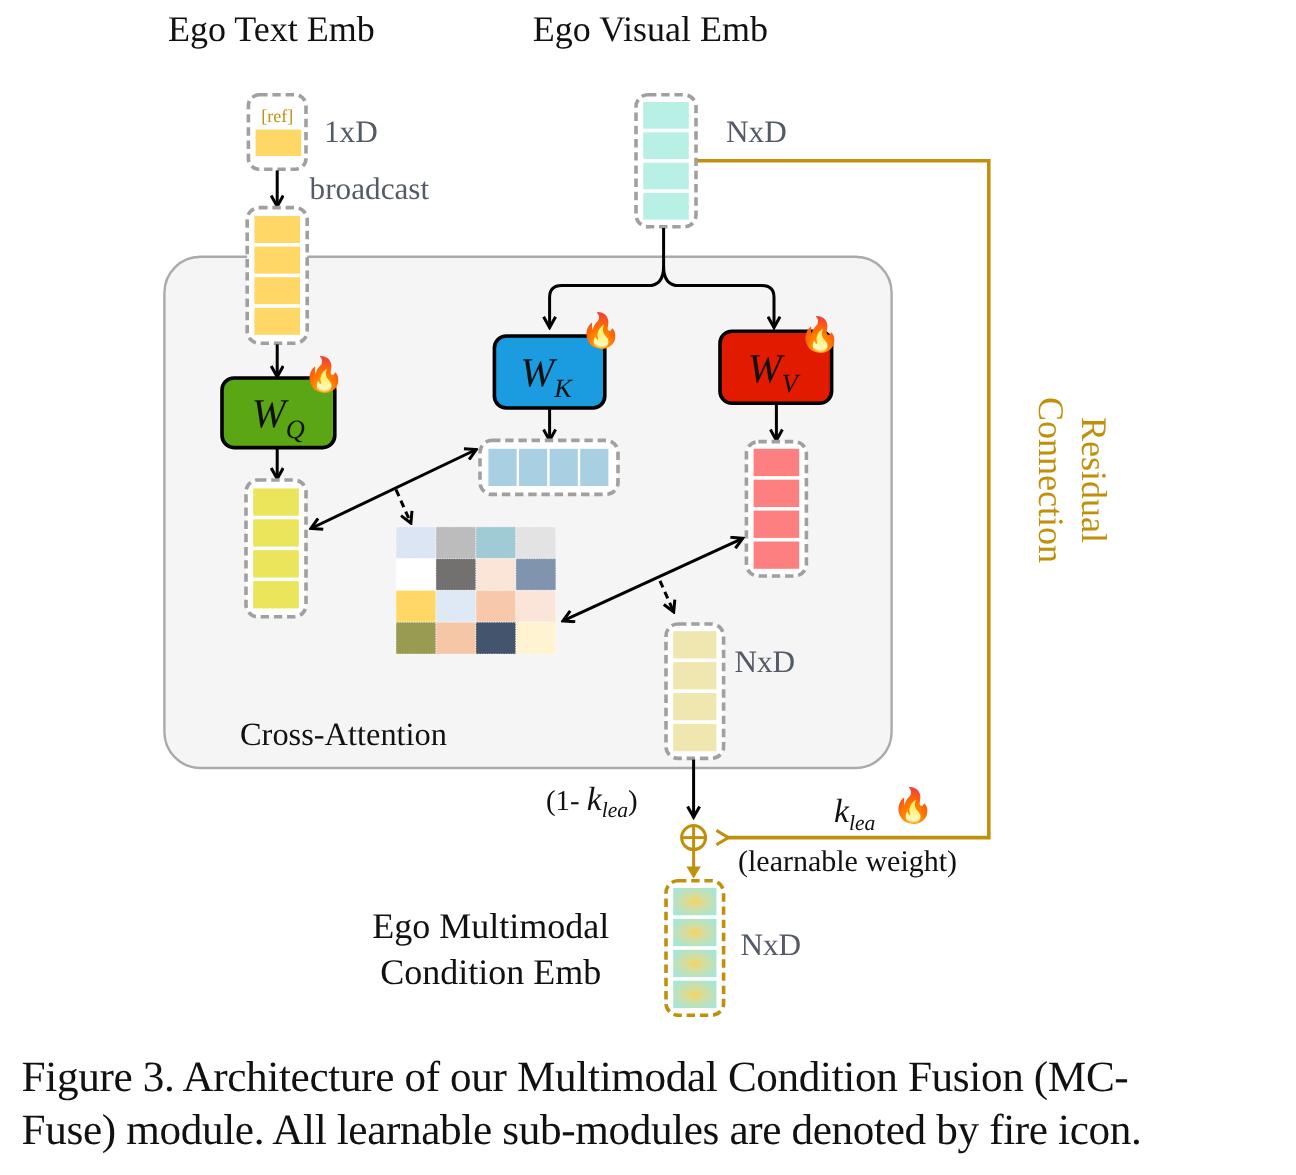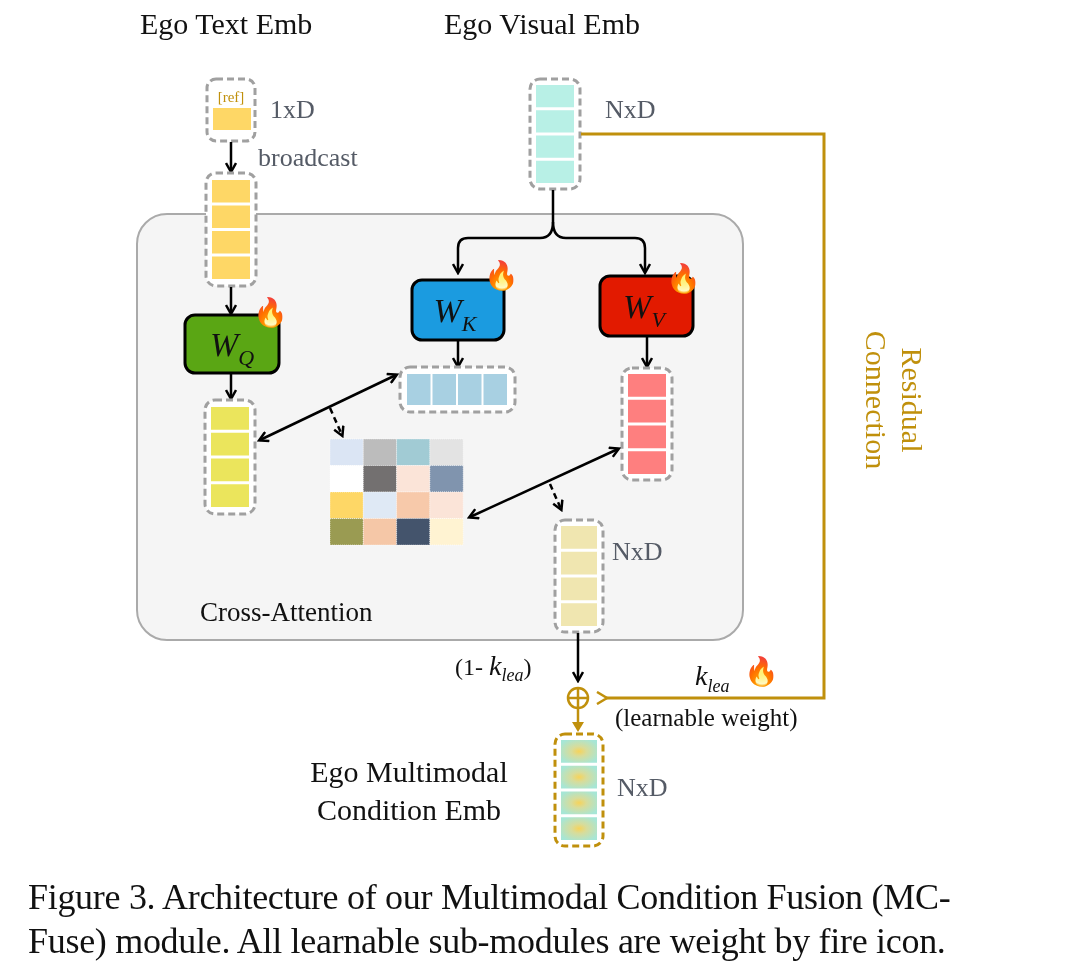--- a/index.html
+++ b/index.html
@@ -4,21 +4,21 @@
 <style>
   html, body { margin:0; padding:0; background:#ffffff; }
   body { width:1080px; height:979px; position:relative; overflow:hidden; font-family:"Liberation Serif", "DejaVu Serif", serif; }
   svg#diagram { position:absolute; left:0; top:0; }
   .serif { font-family:"Liberation Serif", "DejaVu Serif", serif; }
   .title-text { font-size:30px; fill:#111111; }
   .dim-text { font-size:26px; fill:#555b66; }
   .label-text { font-size:27px; fill:#111111; }
   .gold-text { font-size:30px; fill:#c0900c; }
   .math { font-style:italic; }
-  .caption { position:absolute; left:28px; top:875px; width:1050px; font-size:36px; line-height:44px; color:#111111; font-family:"Liberation Serif", "DejaVu Serif", serif; letter-spacing:-0.3px; }
+  .caption { position:absolute; left:18px; top:875px; width:1050px; font-size:36px; line-height:44px; color:#111111; font-family:"Liberation Serif", "DejaVu Serif", serif; letter-spacing:-0.3px; }
   .fire { font-size:28px; }
 </style>
 </head>
 <body>
 
 <svg id="diagram" width="1080" height="870" viewBox="0 0 1080 870">
   <defs>
     <marker id="arrowBlack" markerWidth="12" markerHeight="12" refX="9" refY="6" orient="auto" markerUnits="userSpaceOnUse">
       <path d="M1,1 L10,6 L1,11" fill="none" stroke="#000" stroke-width="2.5"></path>
     </marker>
@@ -196,14 +196,14 @@
         <rect x="561" y="817.25" width="36" height="22.75" fill="url(#fuseGrad)"></rect>
       </g>
   </g>
   <text class="serif dim-text" x="617" y="796">NxD</text>
   <text class="serif title-text" font-size="28" text-anchor="middle" x="409" y="782">Ego Multimodal</text>
   <text class="serif title-text" font-size="28" text-anchor="middle" x="409" y="820">Condition Emb</text>
 </svg>
 
 <div class="caption">
   <div>Figure 3. Architecture of our Multimodal Condition Fusion (MC-</div>
-  <div>Fuse) module. All learnable sub-modules are weight by fire icon.</div>
+  <div>Fuse) module. All learnable sub-modules are denoted by fire icon.</div>
 </div>
 
 </body></html>

